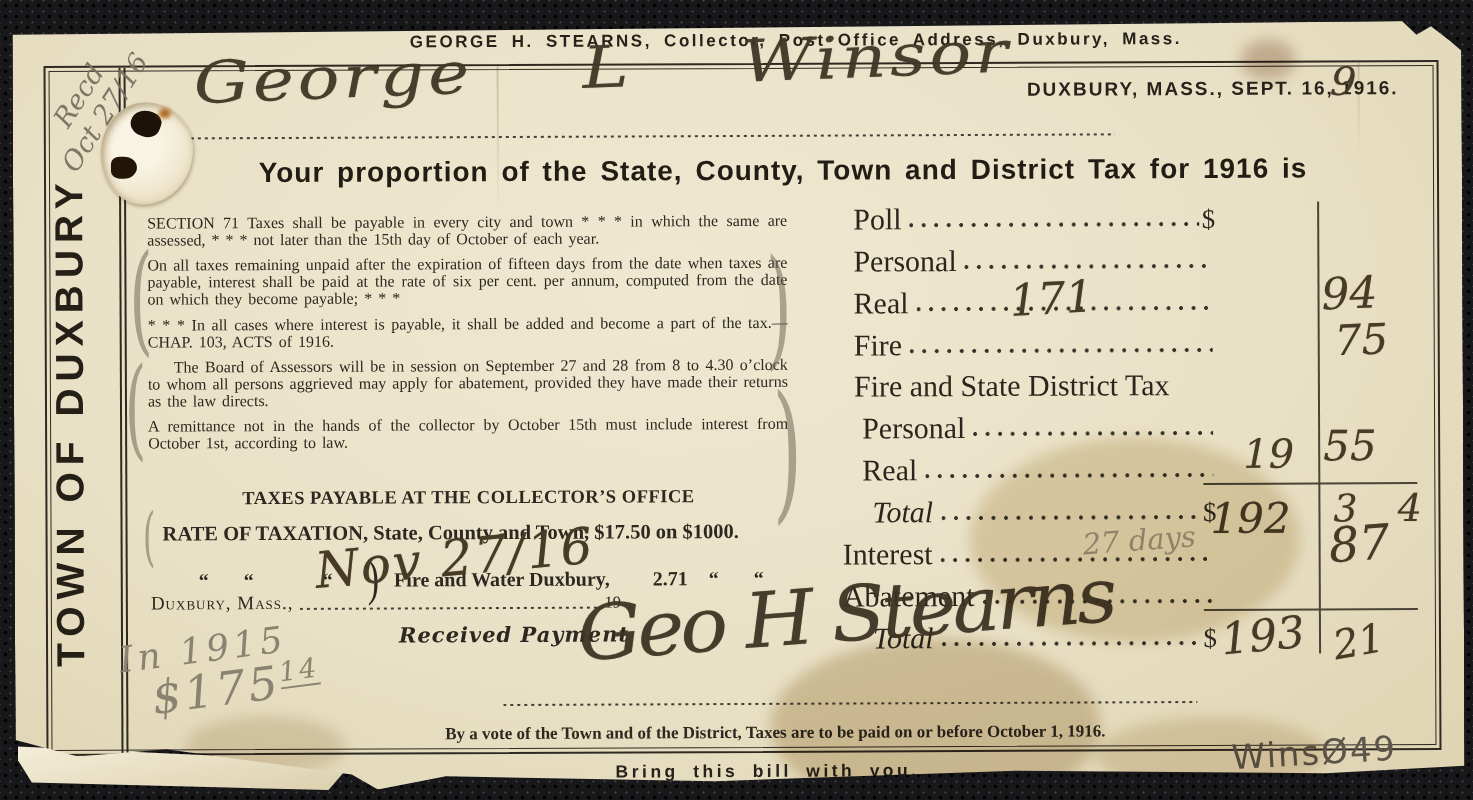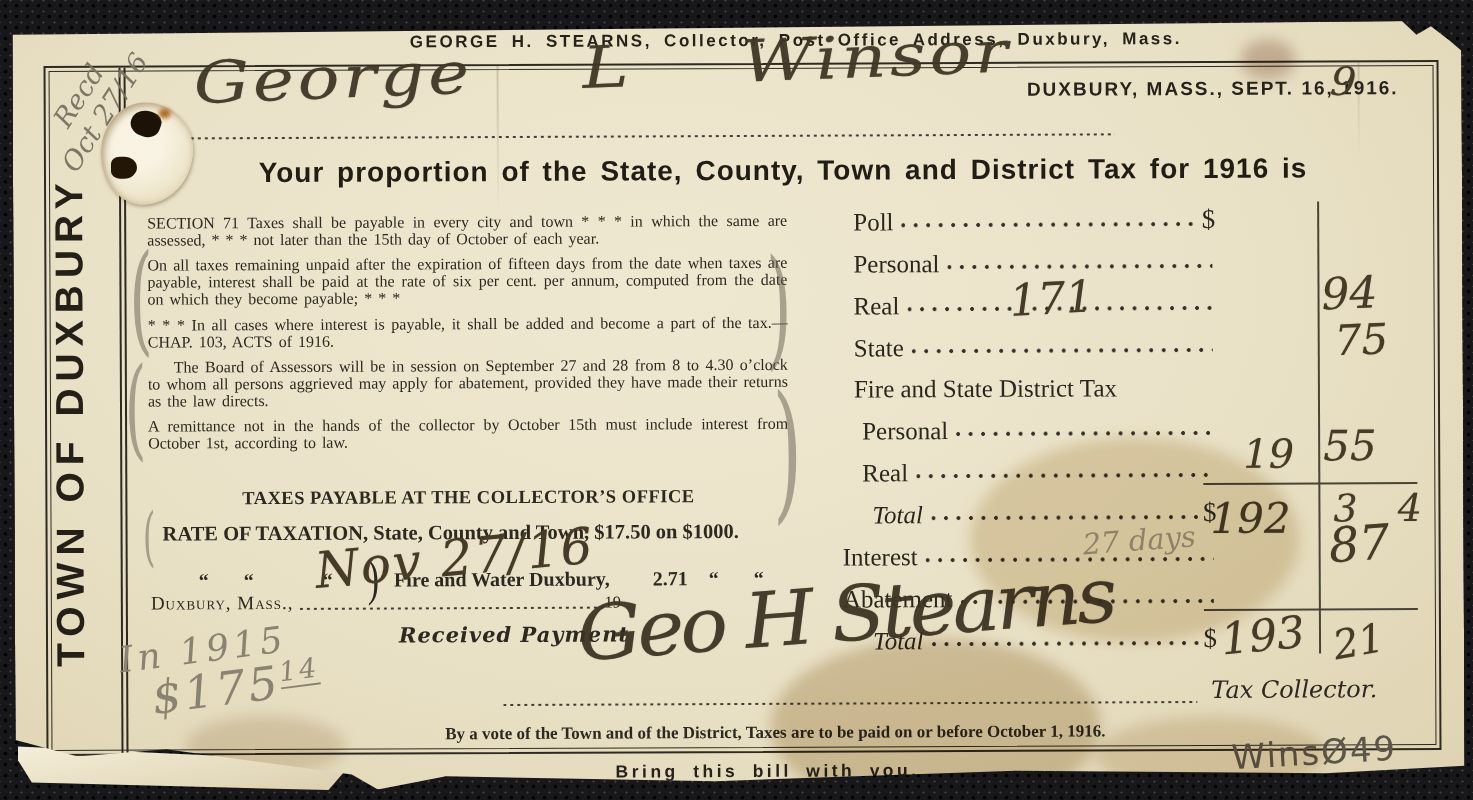--- a/index.html
+++ b/index.html
@@ -84,21 +84,21 @@
   .place-label{ font-variant:small-caps; font-size:19px; letter-spacing:1px; white-space:nowrap; }
   .place-line .fine-dots{ flex:1; margin:0 2px 3px 6px; }
   .place-year{ font-size:16.5px; }
 
   .received{ left:384px; top:597px; font-family:"DejaVu Serif",serif; font-style:italic;
     font-weight:bold; font-size:21px; letter-spacing:1px; }
 
   
   .table{ left:818px; top:172px; width:600px; height:474px; }
   .trow{ display:flex; align-items:flex-end; height:41.9px; width:384px; }
-  .trow .lbl{ font-size:25px; line-height:1; white-space:nowrap; color:#2b261d; padding-bottom:3px; }
+  .trow .lbl{ font-size:30px; line-height:1; white-space:nowrap; color:#2b261d; padding-bottom:3px; }
   .trow .ldr{ flex:1 1 auto; align-self:flex-end; height:6px; margin:0 3px 9px 8px;
     background-image:radial-gradient(circle at 2px 3px, rgba(45,40,32,.95) 1.7px, transparent 2.2px);
     background-size:12.5px 6px; background-repeat:repeat-x; }
   .trow .pfx{ font-size:27px; line-height:1; padding-bottom:3px; }
   .trow.hdr{ width:auto; }
   .ind1 .lbl{ padding-left:30px; } .ind2 .lbl{ padding-left:40px;font-style:italic; }
   .trow.r-poll .lbl, .trow.r-personal .lbl, .trow.r-real .lbl, .trow.r-moth .lbl, .trow.hdr .lbl{ padding-left:22px; }
   .trow.r-interest .lbl, .trow.r-abatement .lbl{ padding-left:10px;font-family:Liberation Serif, serif; }
 
   .vrule{ left:486px; top:8px; width:1.6px; height:452px; background:#4a4437; }
@@ -224,21 +224,21 @@
       </div>
       <div class="trow r-personal">
         <span class="lbl">Personal</span>
         <span class="ldr"></span>
       </div>
       <div class="trow r-real">
         <span class="lbl">Real</span>
         <span class="ldr"></span>
       </div>
       <div class="trow r-moth">
-        <span class="lbl">State</span>
+        <span class="lbl">Fire</span>
         <span class="ldr"></span>
       </div>
       <div class="trow hdr">
         <span class="lbl">Fire and State District Tax</span>
       </div>
       <div class="trow ind1">
         <span class="lbl">Personal</span>
         <span class="ldr"></span>
       </div>
       <div class="trow ind1">
@@ -277,21 +277,20 @@
       <span class="hand" style="left:501px; top:296px; font-size:38px; letter-spacing:14px">3 4</span>
       <span class="hand" style="left:496px; top:326px; font-size:48px; transform:rotate(-4deg)">87</span>
       <span class="hand pencil int-pencil" style="left:250px; top:332px">27 days</span>
       <span class="hand" style="left:388px; top:420px; font-size:44px; transform:rotate(-5deg)">193</span>
       <span class="hand" style="left:500px; top:428px; font-size:40px; transform:rotate(-10deg)">21</span>
     </div>
 
     <div class="hand sig-hand">Geo H Stearns</div>
 
     <div class="abs fine-dots tc-dotted"></div>
-    <div class="abs tc-label">Tax Collector.</div>
 
     <div class="abs vote-line">By a vote of the Town and of the District, Taxes are to be paid on or before October 1, 1916.</div>
     <div class="abs bring-line">Bring this bill with you.</div>
 
     <div class="hand pencil wins-hand">WinsØ49</div>
 
     <div class="hand pencil note1915">
       <div class="l1">In 1915</div>
       <div class="l2"><span>$175</span><sup>14</sup></div>
     </div>

